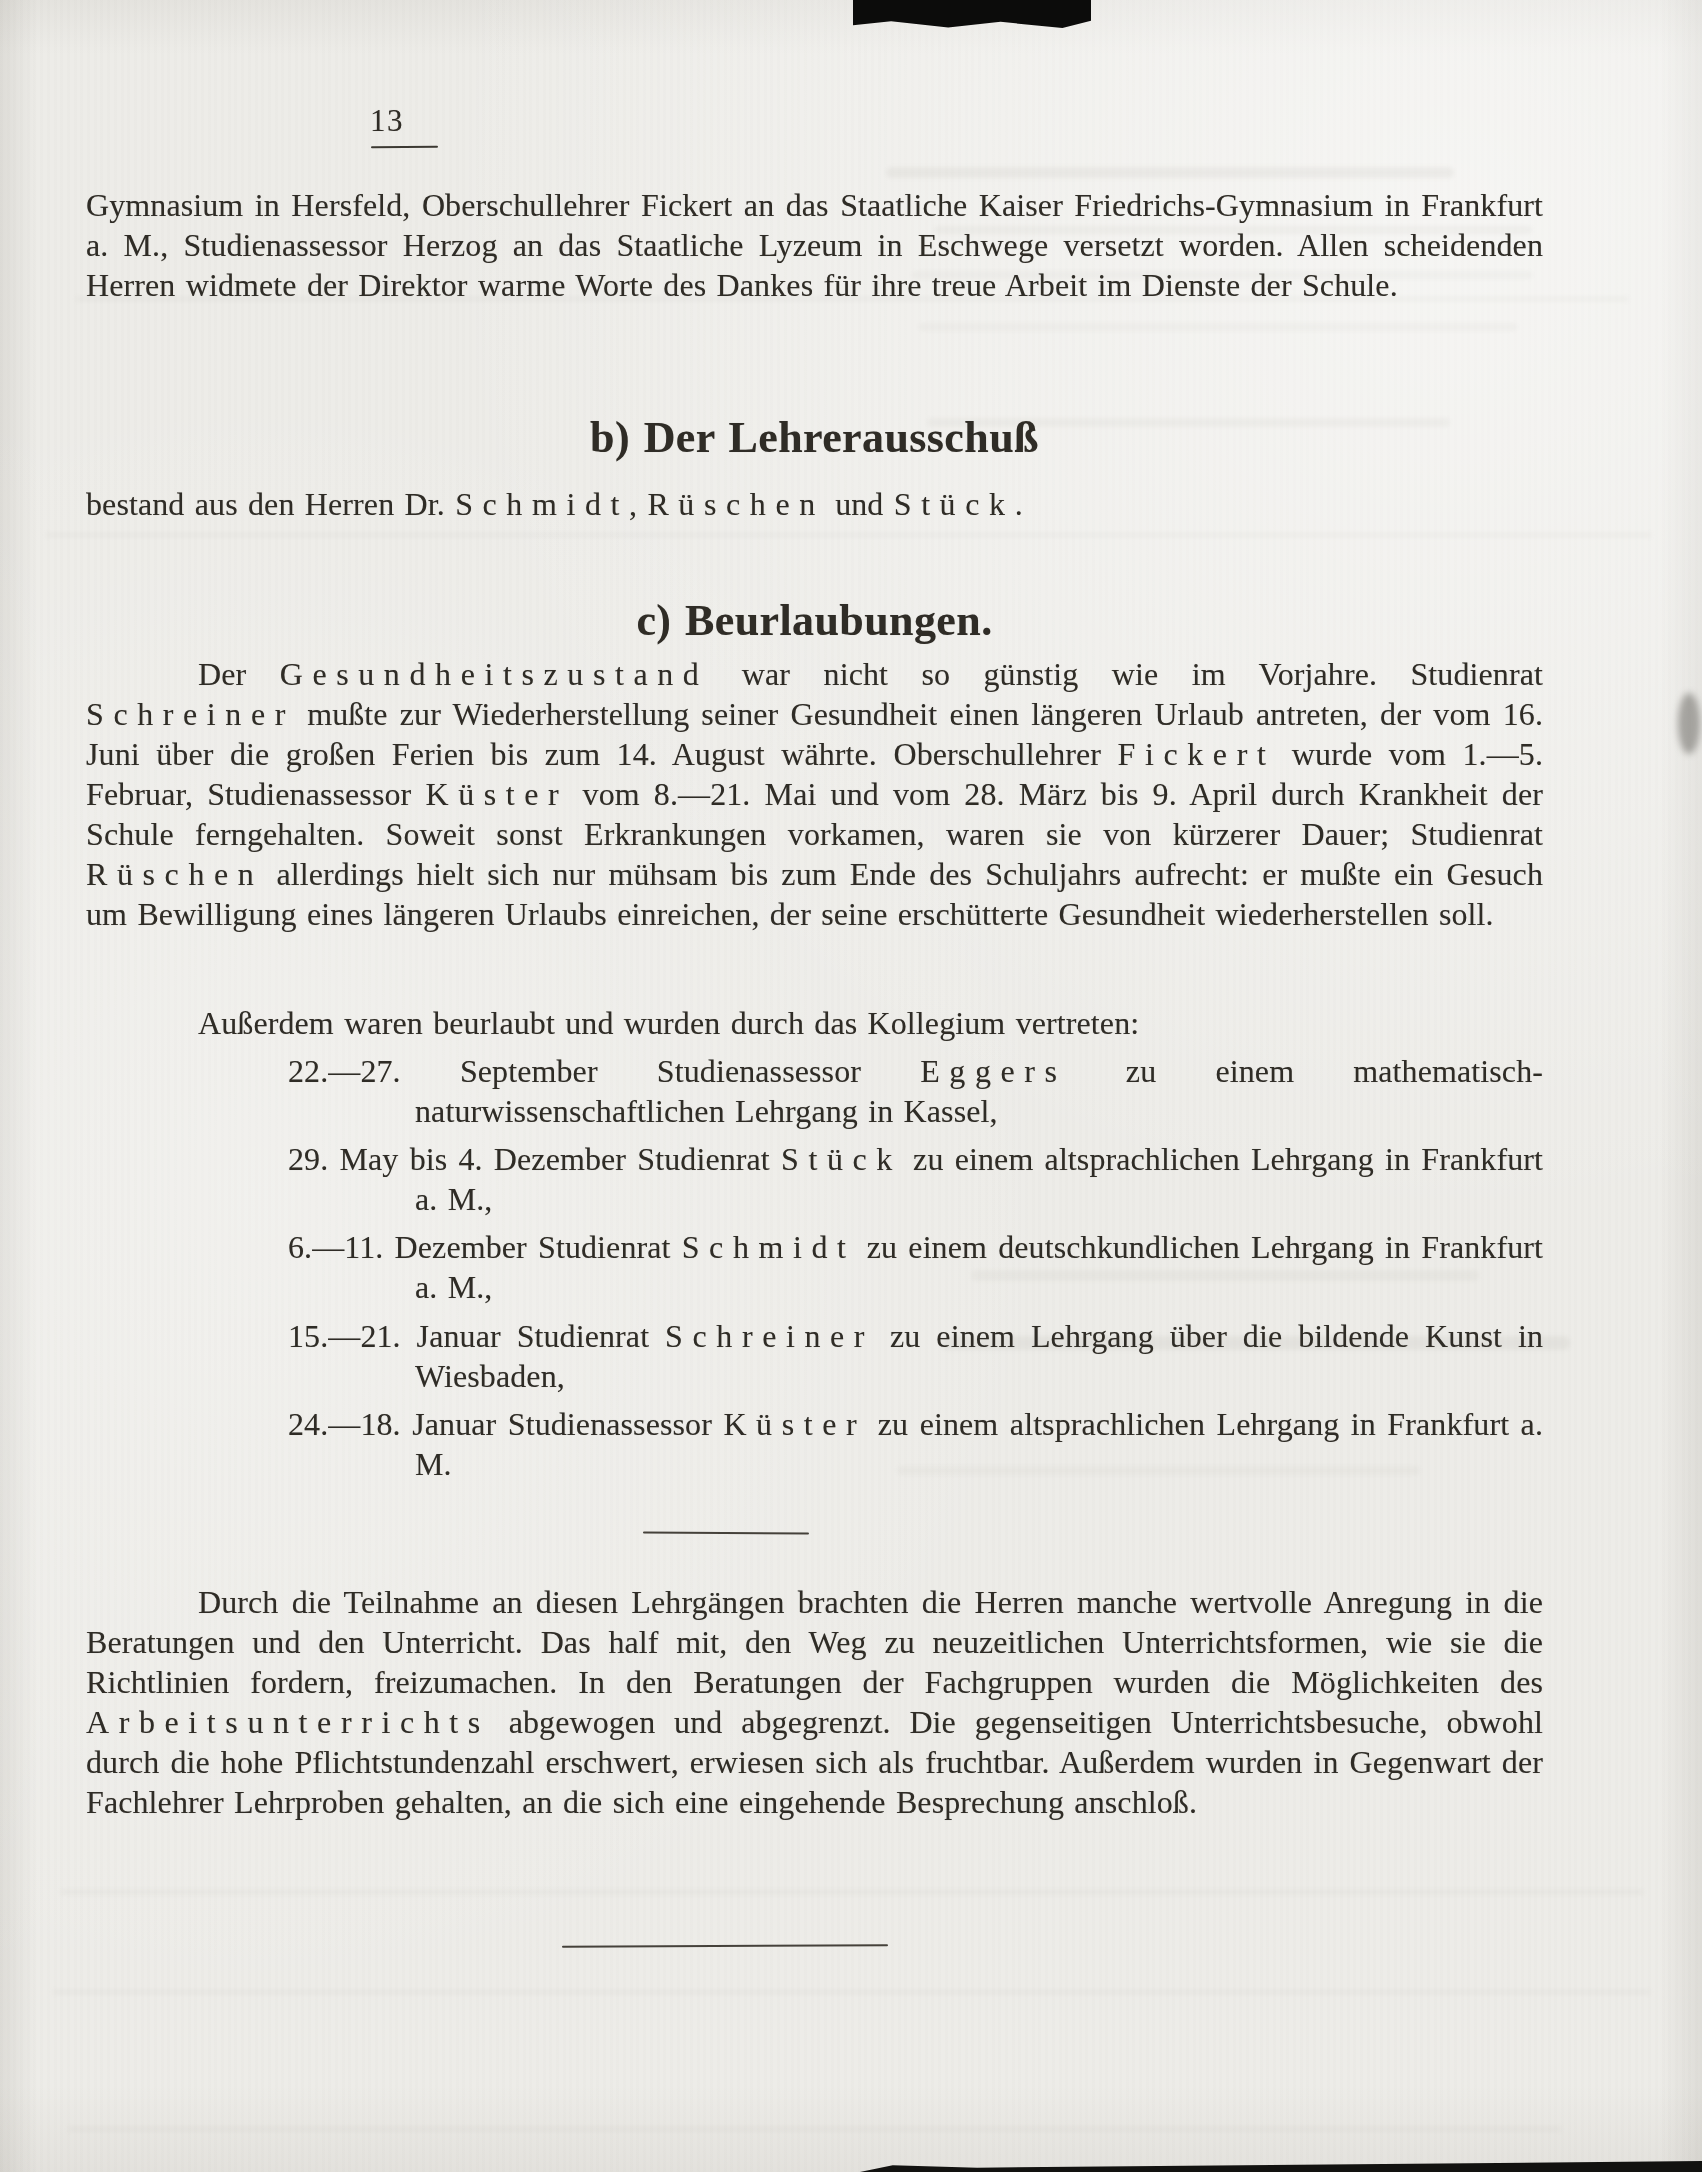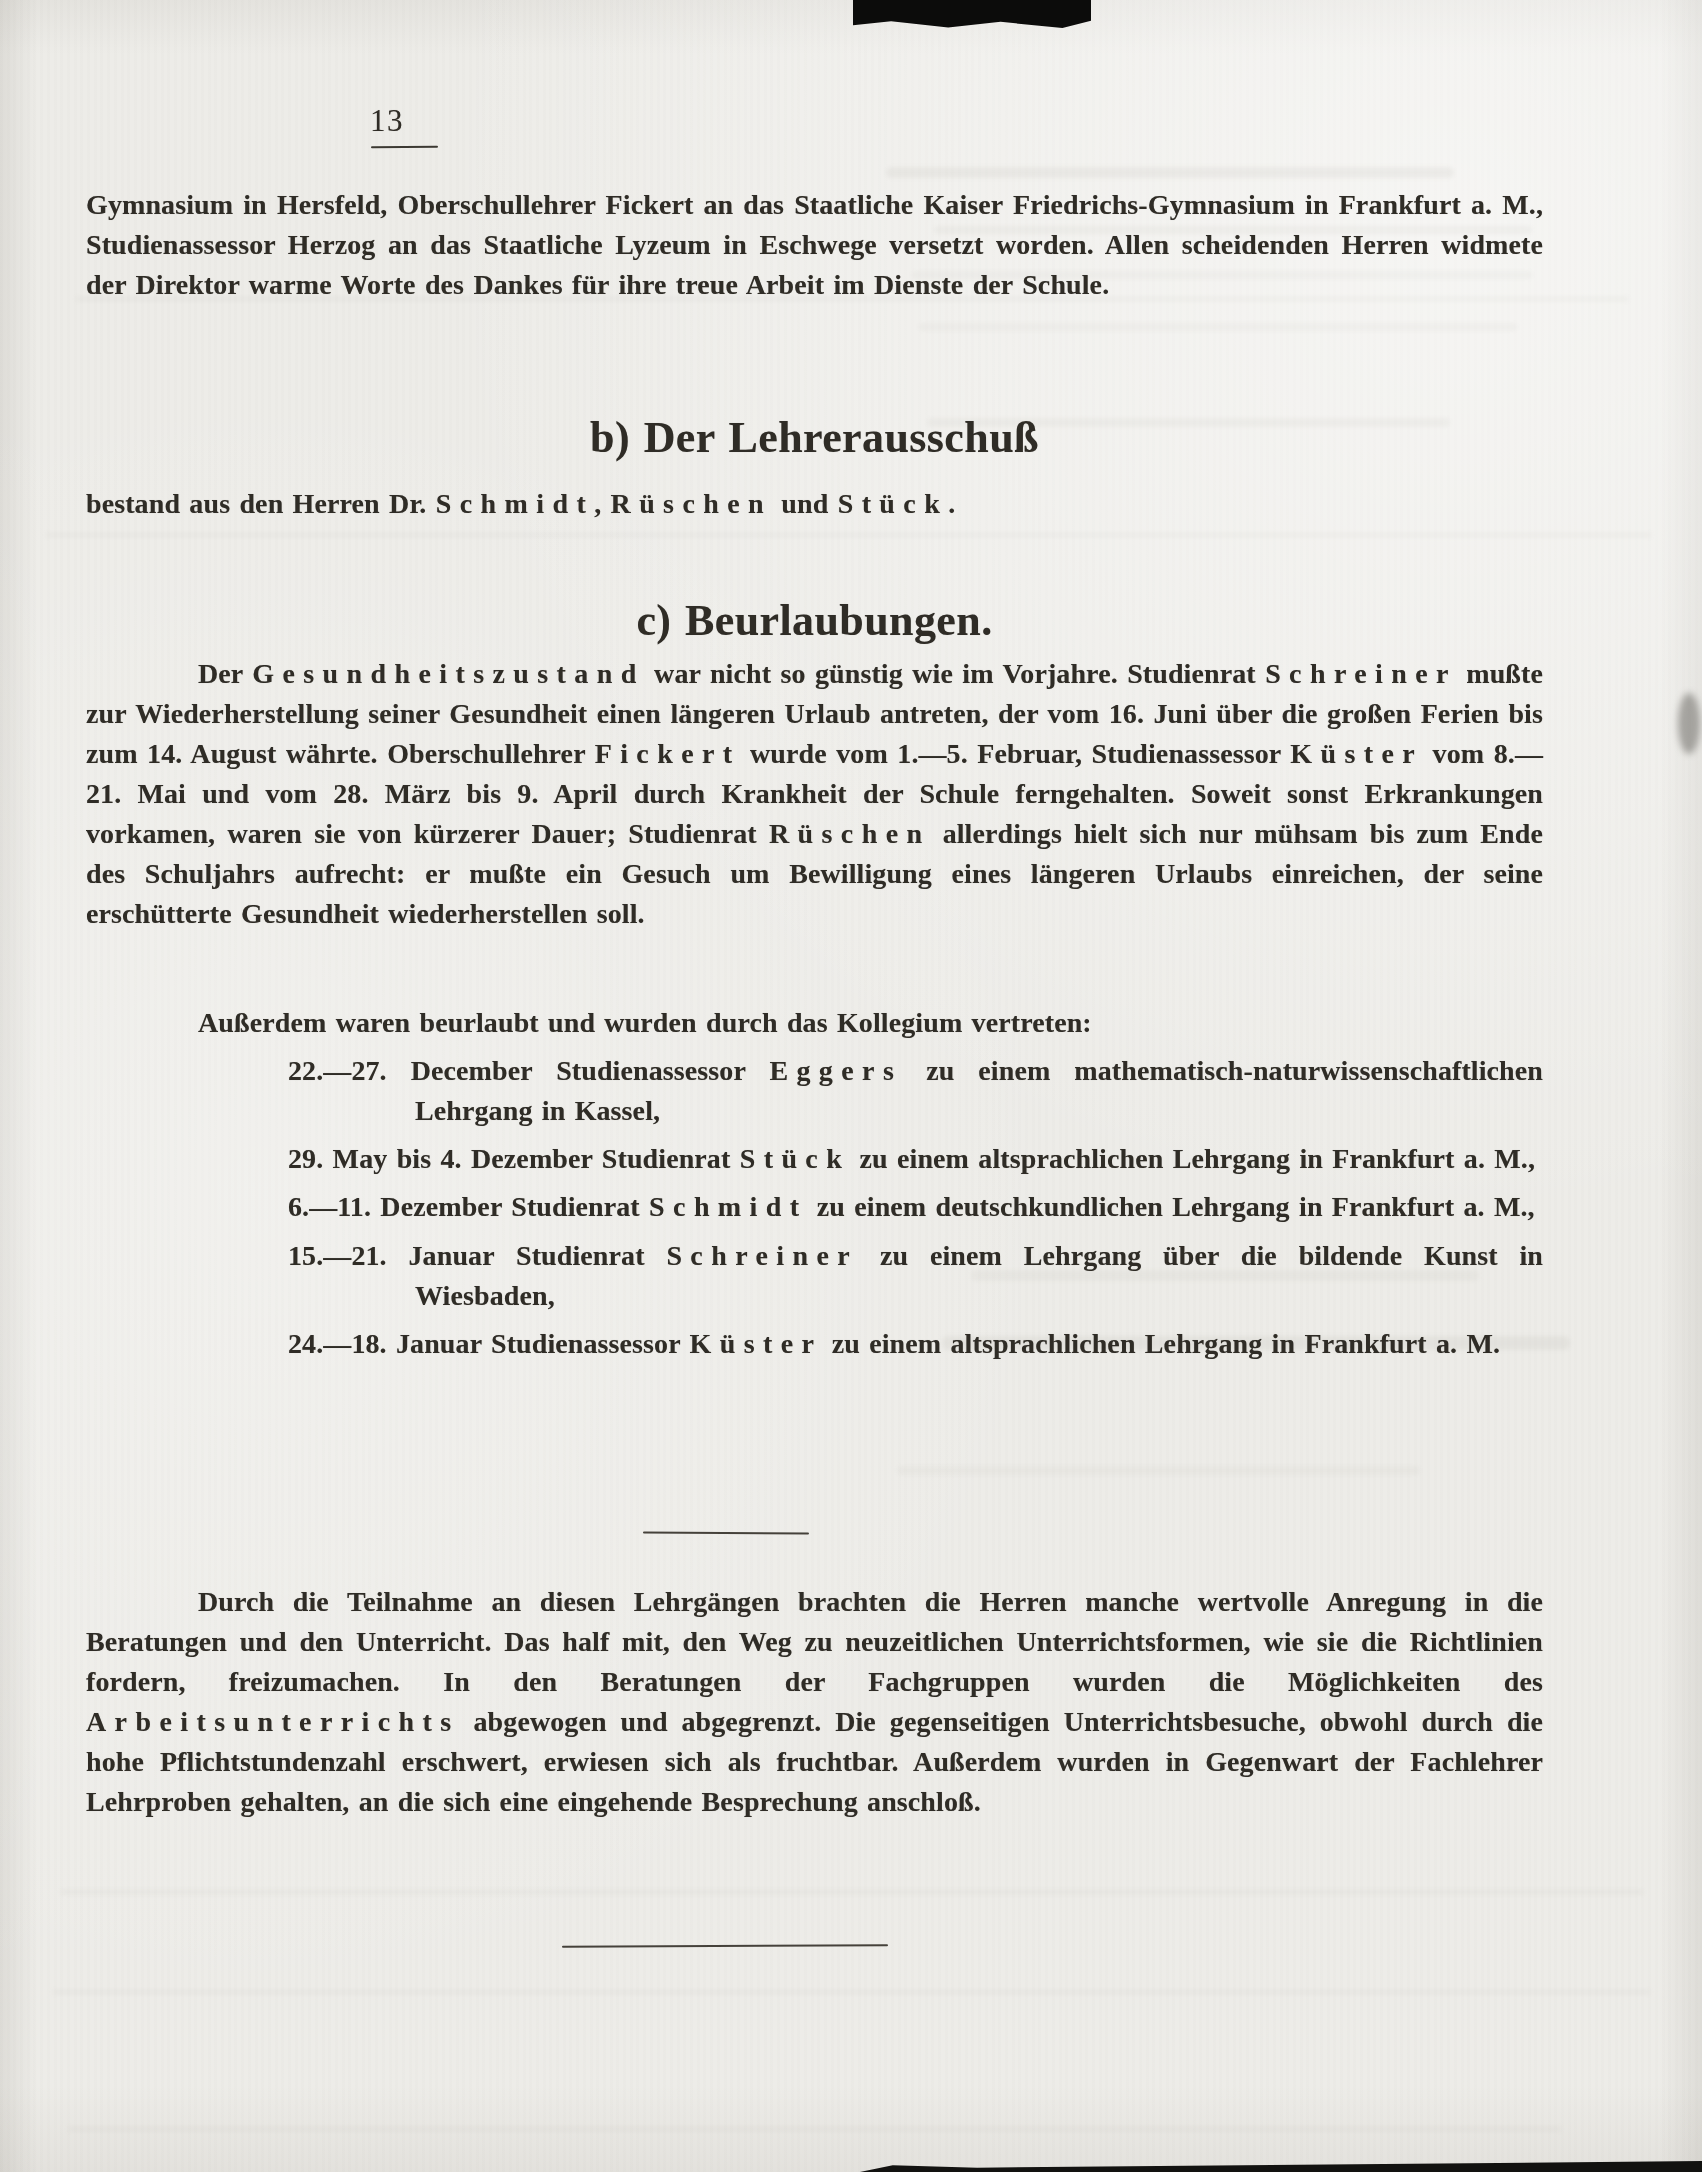--- a/index.html
+++ b/index.html
@@ -9,23 +9,23 @@
     background-color:#edece8;
     background-image:
       radial-gradient(circle at 85% 10%, rgba(255,255,255,.50), rgba(255,255,255,0) 42%),
       radial-gradient(circle at 15% 55%, rgba(255,255,255,.25), rgba(255,255,255,0) 45%),
       linear-gradient(90deg, rgba(130,125,115,.14) 0, rgba(130,125,115,0) 2.2%, rgba(130,125,115,0) 97.5%, rgba(130,125,115,.14) 100%),
       linear-gradient(180deg, rgba(150,145,135,.10) 0, rgba(150,145,135,0) 2.5%, rgba(150,145,135,0) 96%, rgba(155,148,138,.12) 100%),
       repeating-linear-gradient(90deg, rgba(90,85,75,.015) 0 3px, rgba(255,255,255,.02) 3px 6.7px);
     color:#2f2c26;
   }
   .content{position:absolute;left:86px;top:0;width:1457px;height:100%;}
-  .block{position:absolute;left:0;width:1457px;font-size:28px;line-height:40px;
+  .block{position:absolute;left:0;width:1457px;font-size:32px;line-height:40px;
     text-align:justify;word-spacing:2.2px;letter-spacing:0.1px;
-    text-shadow:0 0 0.7px rgba(47,44,38,.30);font-weight:bold;}
+    text-shadow:0 0 0.7px rgba(47,44,38,.30);}
   .center{text-align:center;}
   .heading{font-weight:bold;font-size:44px;letter-spacing:0.4px;}
   .indent{text-indent:112px;}
   .sperr{letter-spacing:.30em;}
   ul.leave{list-style:none;margin:0;padding:0;}
   ul.leave li{padding-left:329px;text-indent:-127px;margin:0 0 8.2px 0;text-align:justify;}
   .pagenum{position:absolute;left:284px;top:103px;width:97px;text-align:left;
     font-size:31px;letter-spacing:1.5px;text-shadow:0 0 0.7px rgba(47,44,38,.3);}
   .pagenum-rule{position:absolute;left:285px;top:146px;width:67px;height:2.2px;
     background:#3c3932;transform:rotate(-.4deg);border-radius:1.5px;}
@@ -69,21 +69,21 @@
 
   <div class="block" style="top:484px;"><span>bestand aus den Herren Dr. </span><span class="sperr">Schmidt</span><span>, </span><span class="sperr">Rüschen</span><span> und </span><span class="sperr">Stück</span><span>.</span></div>
 
   <div class="block center heading" style="top:601px;">c) Beurlaubungen.</div>
 
   <div class="block indent" style="top:654px;"><span>Der </span><span class="sperr">Gesundheitszustand</span><span> war nicht so günstig wie im Vorjahre.  Studienrat </span><span class="sperr">Schreiner</span><span> mußte zur Wiederherstellung seiner Gesundheit einen längeren Urlaub antreten, der vom 16. Juni über die großen Ferien bis zum 14. August währte.  Oberschullehrer </span><span class="sperr">Fickert</span><span> wurde vom 1.—5. Februar, Studienassessor </span><span class="sperr">Küster</span><span> vom 8.—21. Mai und vom 28. März bis 9. April durch Krankheit der Schule ferngehalten.  Soweit sonst Erkrankungen vorkamen, waren sie von kürzerer Dauer; Studienrat </span><span class="sperr">Rüschen</span><span> allerdings hielt sich nur mühsam bis zum Ende des Schuljahrs aufrecht: er mußte ein Gesuch um Bewilligung eines längeren Urlaubs einreichen, der seine erschütterte Gesundheit wiederherstellen soll.</span></div>
 
   <div class="block indent" style="top:1003px;">Außerdem waren beurlaubt und wurden durch das Kollegium vertreten:</div>
 
   <ul class="leave block" style="top:1051px;">
-    <li><span>22.—27. December Studienassessor </span><span class="sperr">Eggers</span><span> zu einem mathematisch-naturwissenschaftlichen Lehrgang in Kassel,</span></li>
+    <li><span>22.—27. September Studienassessor </span><span class="sperr">Eggers</span><span> zu einem mathematisch-naturwissenschaftlichen Lehrgang in Kassel,</span></li>
     <li><span>29. May bis 4. Dezember Studienrat </span><span class="sperr">Stück</span><span> zu einem altsprachlichen Lehrgang in Frankfurt a. M.,</span></li>
     <li><span>6.—11. Dezember Studienrat </span><span class="sperr">Schmidt</span><span> zu einem deutschkundlichen Lehrgang in Frankfurt a. M.,</span></li>
     <li><span>15.—21. Januar Studienrat </span><span class="sperr">Schreiner</span><span> zu einem Lehrgang über die bildende Kunst in Wiesbaden,</span></li>
     <li><span>24.—18. Januar Studienassessor </span><span class="sperr">Küster</span><span> zu einem altsprachlichen Lehrgang in Frankfurt a. M.</span></li>
   </ul>
 
   <div class="block indent" style="top:1582px;"><span>Durch die Teilnahme an diesen Lehrgängen brachten die Herren manche wertvolle Anregung in die Beratungen und den Unterricht.  Das half mit, den Weg zu neuzeitlichen Unterrichtsformen, wie sie die Richtlinien fordern, freizumachen.  In den Beratungen der Fachgruppen wurden die Möglichkeiten des </span><span class="sperr">Arbeitsunterrichts</span><span> abgewogen und abgegrenzt.  Die gegenseitigen Unterrichtsbesuche, obwohl durch die hohe Pflichtstundenzahl erschwert, erwiesen sich als fruchtbar.  Außerdem wurden in Gegenwart der Fachlehrer Lehrproben gehalten, an die sich eine eingehende Besprechung anschloß.</span></div>
 
 </div>
 

